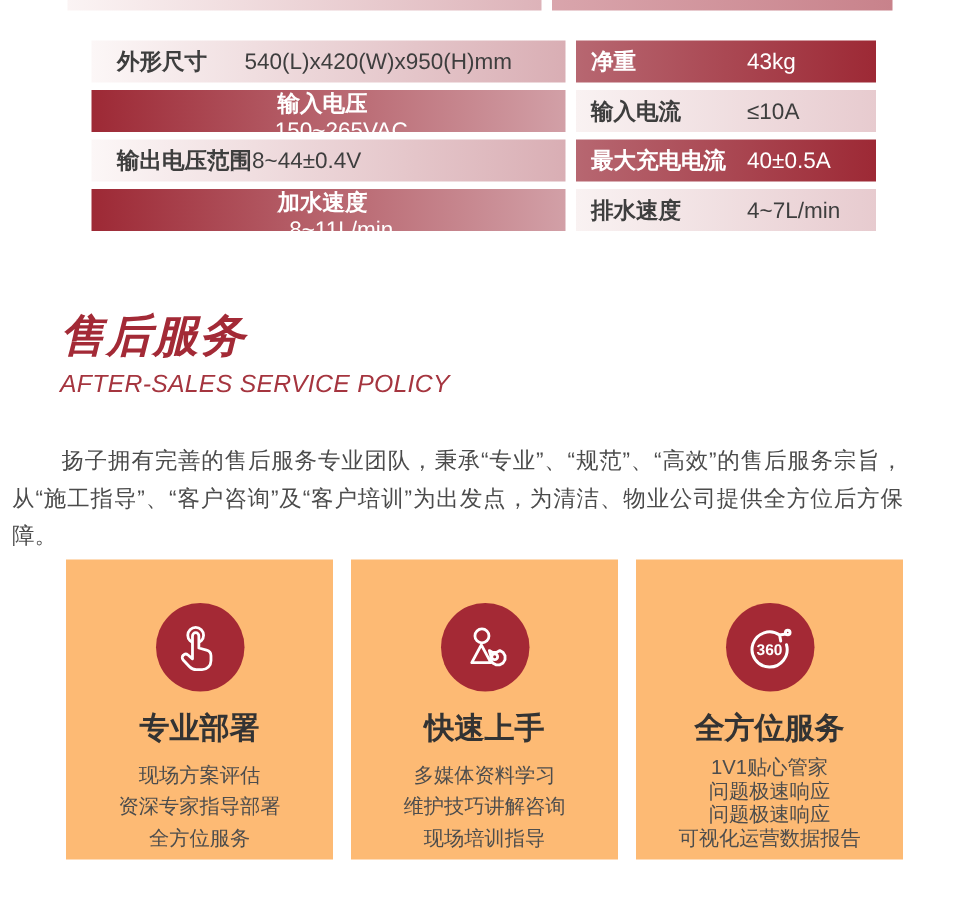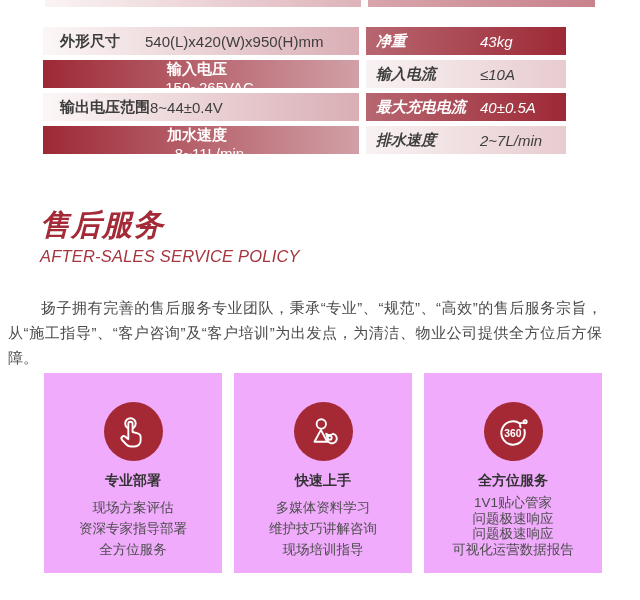--- a/index.html
+++ b/index.html
@@ -10,28 +10,28 @@
     position:relative; overflow:hidden;
     color:#3e3e3e;
   }
 
   
   .sliver { position:absolute; top:0; height:7px; }
   .sliver.left  { left:45px;  width:316px; background:linear-gradient(to right,#fbf4f4,#ddb3b9); }
   .sliver.right { left:368px; width:227px; background:linear-gradient(to right,#d9a5ac,#c8828b); }
 
   
-  .spec-table { position:absolute; top:27px; left:43px; width:550px; }
+  .spec-table { position:absolute; top:27px; left:61px; width:550px; }
   .spec-row { display:flex; gap:7px; margin-bottom:5px; }
   .cell {
     height:28px; display:flex; align-items:center;
     font-size:15px; box-sizing:border-box; white-space:nowrap;
   }
   .cell-left  { width:316px; padding-left:17px; }
-  .cell-right { width:200px; padding-left:10px;font-style:italic; }
+  .cell-right { width:200px; padding-left:10px; }
   .cell .lbl { font-weight:700; }
   .cell-left  .lbl { min-width:85px;  }
   .cell-right .lbl { min-width:104px; }
   .light-l { background:linear-gradient(to right,#fcf7f7,#d9aeb4); color:#3e3e3e; }
   .light-r { background:linear-gradient(to right,#f9f2f2,#e7cbcf); color:#3e3e3e; }
   .dark-l  { background:linear-gradient(to right,#9d2935,#d2a0a7); color:#ffffff;flex-direction:column; }
   .dark-r  { background:linear-gradient(to right,#b76771,#9d2935); color:#ffffff; }
 
   
   .heading { position:absolute; left:40px; top:209px;font-style:italic; }
@@ -45,28 +45,28 @@
 
   
   .intro {
     position:absolute; left:8px; top:280px; width:594px;
     font-size:15px; line-height:25px; color:#4b4b4b;
     text-indent:2.2em; text-align:justify;
   }
 
   
   .cards { position:absolute; left:44px; top:373px; width:558px; display:flex; gap:12px; }
-  .card { flex:1; height:200px; background:#f0abfc; text-align:center; }
+  .card { flex:1; height:200px; background:#fdba74; text-align:center; }
   .icon-circle {
     width:59px; height:59px; border-radius:50%;
     background:#a42935; margin:29px auto 0;
     display:flex; align-items:center; justify-content:center;
   }
   .icon-circle svg { display:block; }
-  .card-title { margin-top:11px; font-size:14px; font-weight:700; color:#333333; }
+  .card-title { margin-top:11px; font-size:20px; font-weight:700; color:#333333; }
   .card-items { margin-top:7px; font-size:13.5px; color:#4d4d4d; line-height:21px; }
   .card-items.tight { margin-top:5px; line-height:15.5px; }
 </style>
 </head>
 <body>
 
 <div>
 
   <div class="sliver left"></div>
   <div class="sliver right"></div>
@@ -106,21 +106,21 @@
       </div>
     </div>
 
     <div class="spec-row">
       <div class="cell cell-left dark-l">
         <span class="lbl">加水速度</span>
         <span class="val">8~11L/min</span>
       </div>
       <div class="cell cell-right light-r">
         <span class="lbl">排水速度</span>
-        <span class="val">2~7L/min</span>
+        <span class="val">4~7L/min</span>
       </div>
     </div>
 
   </div>
 
   <div class="heading">
     <div class="title">售后服务</div>
     <div class="subtitle">AFTER-SALES SERVICE POLICY</div>
   </div>
 

